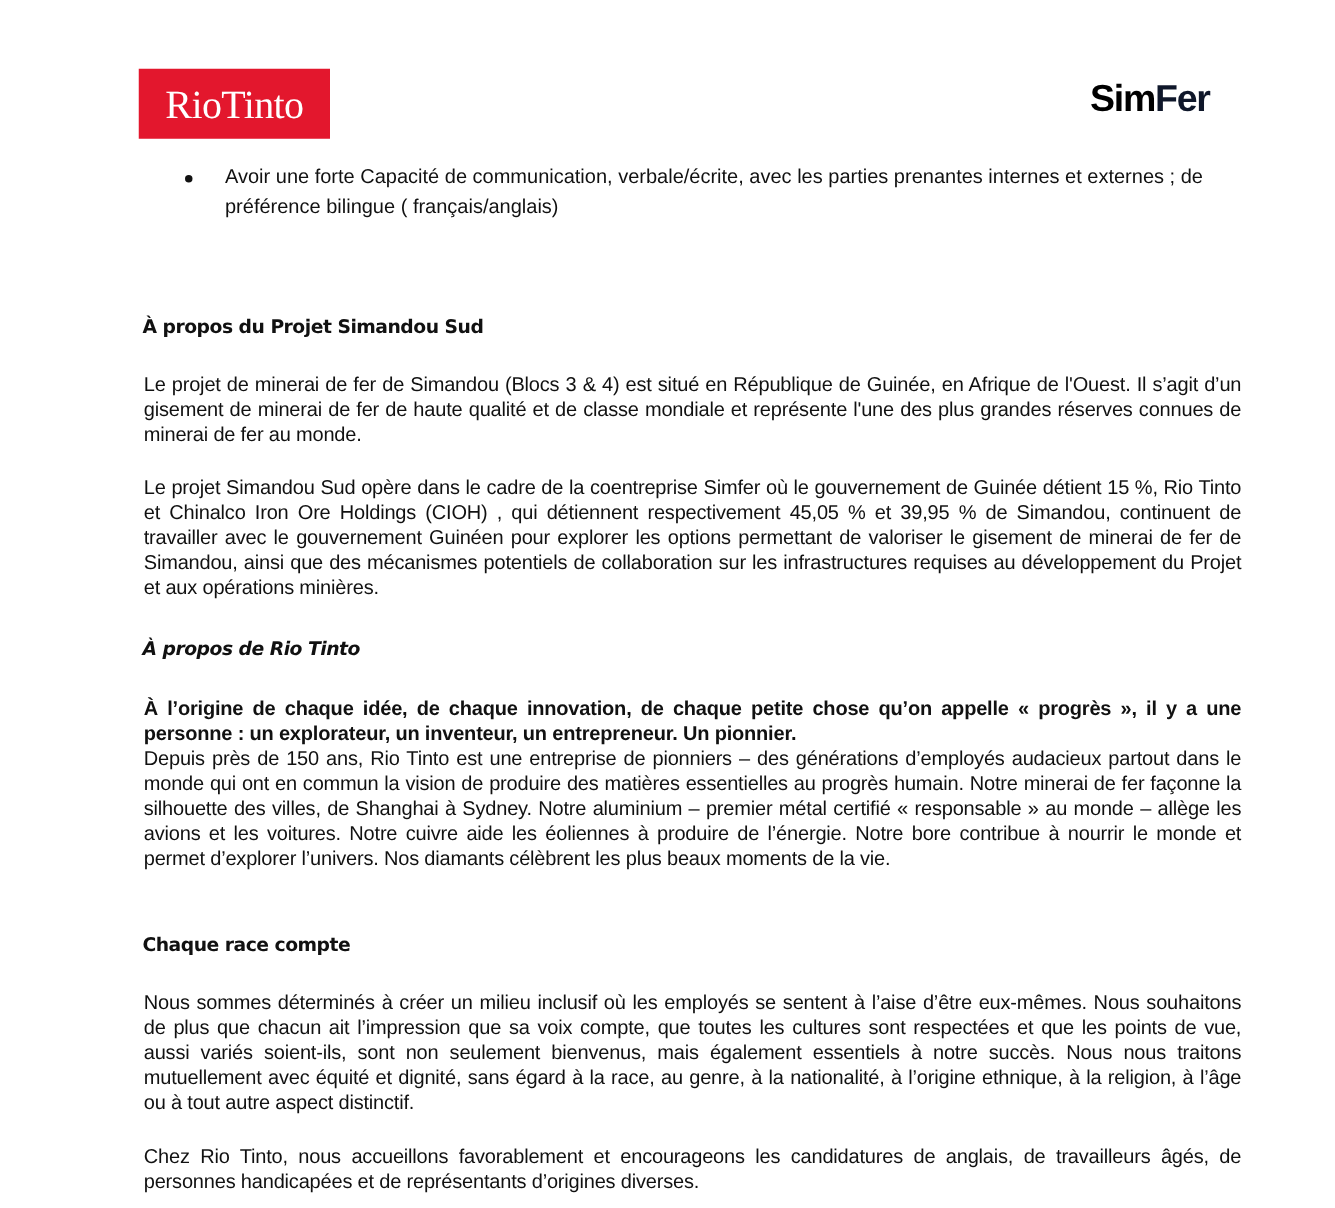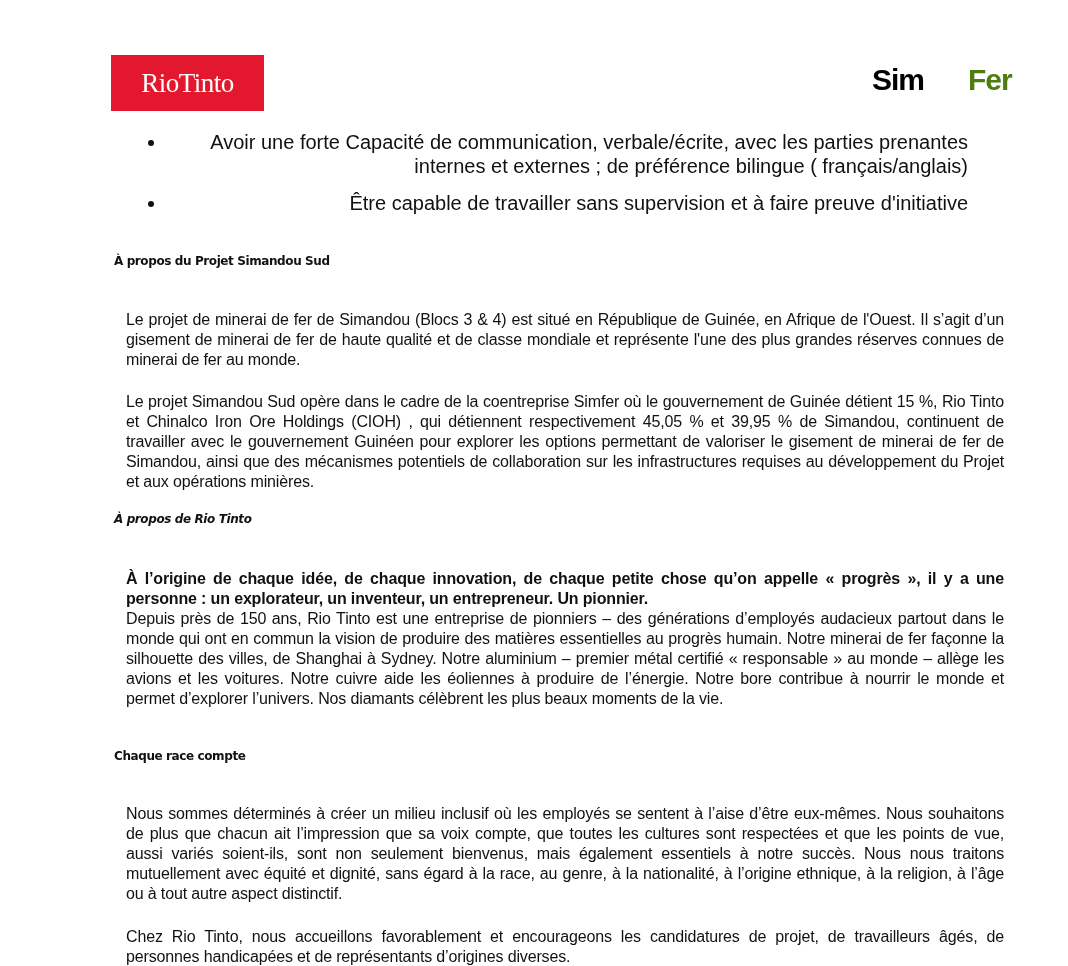--- a/index.html
+++ b/index.html
@@ -1,51 +1,47 @@
 <!DOCTYPE html>
 <html><head>
 <meta charset="utf-8">
 <style>
   html, body { margin: 0; padding: 0; background: #ffffff; }
   body { width: 1068px; height: 966px; position: relative; overflow: hidden; font-family: "Liberation Sans", sans-serif; color: #111; }
   .logo-rt { position: absolute; left: 111px; top: 55px; width: 153px; height: 56px; background: #e3172d; display: flex; align-items: center; justify-content: center; }
-  .logo-rt span { font-family: "Liberation Serif", serif; color: #fff; font-size: 27px; letter-spacing: -0.5px; }
+  .logo-rt span { font-family: "Liberation Serif", serif; color: #fff; font-size: 32px; letter-spacing: -0.5px; }
   .logo-sf { position: absolute; left: 872px; top: 62px; font-family: "Liberation Sans", sans-serif; font-weight: bold; font-size: 30px; letter-spacing: -1px; line-height: 36px; }
   .logo-sf .sim { color: #000000; }
-  .logo-sf .fer { color: #4d7c0f; margin-left: 44px; }
+  .logo-sf .fer { color: #0f172a; }
   .bullets { position: absolute; left: 148px; top: 130px; width: 820px; margin: 0; padding: 0; list-style: none; }
-  .bullets li { position: relative; padding-left: 32px; font-size: 20px; line-height: 24px; margin-bottom: 13px; text-align: right; }
+  .bullets li { position: relative; padding-left: 32px; font-size: 16px; line-height: 24px; margin-bottom: 13px; }
   .bullets li .dot { position: absolute; left: 0; top: 10px; width: 6px; height: 6px; border-radius: 50%; background: #111; }
-  .h { position: absolute; left: 114px; font-family: "DejaVu Sans", sans-serif; font-weight: bold; font-size: 12px; letter-spacing: -0.4px; line-height: 20px; }
-  .p { position: absolute; left: 114px; width: 878px; font-size: 16px; line-height: 20px; text-align: justify; letter-spacing: -0.15px; margin: 12px; }
+  .h { position: absolute; left: 114px; font-family: "DejaVu Sans", sans-serif; font-weight: bold; font-size: 15px; letter-spacing: -0.4px; line-height: 20px; }
+  .p { position: absolute; left: 114px; width: 878px; font-size: 16px; line-height: 20px; text-align: justify; letter-spacing: -0.15px; margin: 1px; }
 </style>
 </head>
 <body>
 
 <div class="logo-rt">
   <span>RioTinto</span>
 </div>
 <div class="logo-sf">
   <span class="sim">Sim</span><span class="fer">Fer</span>
 </div>
 
 <ul class="bullets">
   <li>
     <span class="dot"></span>
     <span>Avoir une forte Capacité de communication, verbale/écrite, avec les parties prenantes internes et externes ; de préférence bilingue ( français/anglais)</span>
   </li>
-  <li>
-    <span class="dot"></span>
-    <span>Être capable de travailler sans supervision et à faire preuve d'initiative</span>
-  </li>
 </ul>
 
 <div class="h" style="top:251px;">À propos du Projet Simandou Sud</div>
 <p class="p" style="top:298px;">Le projet de minerai de fer de Simandou (Blocs 3 &amp; 4) est situé en République de Guinée, en Afrique de l'Ouest. Il s’agit d’un gisement de minerai de fer de haute qualité et de classe mondiale et représente l'une des plus grandes réserves connues de minerai de fer au monde.</p>
 <p class="p" style="top:380px;">Le projet Simandou Sud opère dans le cadre de la coentreprise Simfer où le gouvernement de Guinée détient 15 %, Rio Tinto et Chinalco Iron Ore Holdings (CIOH) , qui détiennent respectivement 45,05 % et 39,95 % de Simandou, continuent de travailler avec le gouvernement Guinéen pour explorer les options permettant de valoriser le gisement de minerai de fer de Simandou, ainsi que des mécanismes potentiels de collaboration sur les infrastructures requises au développement du Projet et aux opérations minières.</p>
 
 <div class="h" style="top:509px;font-style:italic;">À propos de Rio Tinto</div>
 <p class="p" style="top:557px;font-weight:bold;">À l’origine de chaque idée, de chaque innovation, de chaque petite chose qu’on appelle « progrès », il y a une personne : un explorateur, un inventeur, un entrepreneur. Un pionnier.</p>
 <p class="p" style="top:597px;">Depuis près de 150 ans, Rio Tinto est une entreprise de pionniers – des générations d’employés audacieux partout dans le monde qui ont en commun la vision de produire des matières essentielles au progrès humain. Notre minerai de fer façonne la silhouette des villes, de Shanghai à Sydney. Notre aluminium – premier métal certifié « responsable » au monde – allège les avions et les voitures. Notre cuivre aide les éoliennes à produire de l’énergie. Notre bore contribue à nourrir le monde et permet d’explorer l’univers. Nos diamants célèbrent les plus beaux moments de la vie.</p>
 
 <div class="h" style="top:746px;">Chaque race compte</div>
 <p class="p" style="top:792px;">Nous sommes déterminés à créer un milieu inclusif où les employés se sentent à l’aise d’être eux-mêmes. Nous souhaitons de plus que chacun ait l’impression que sa voix compte, que toutes les cultures sont respectées et que les points de vue, aussi variés soient-ils, sont non seulement bienvenus, mais également essentiels à notre succès. Nous nous traitons mutuellement avec équité et dignité, sans égard à la race, au genre, à la nationalité, à l’origine ethnique, à la religion, à l’âge ou à tout autre aspect distinctif.</p>
-<p class="p" style="top:915px;">Chez Rio Tinto, nous accueillons favorablement et encourageons les candidatures de projet, de travailleurs âgés, de personnes handicapées et de représentants d’origines diverses.</p>
+<p class="p" style="top:915px;">Chez Rio Tinto, nous accueillons favorablement et encourageons les candidatures de anglais, de travailleurs âgés, de personnes handicapées et de représentants d’origines diverses.</p>
 
 </body></html>

